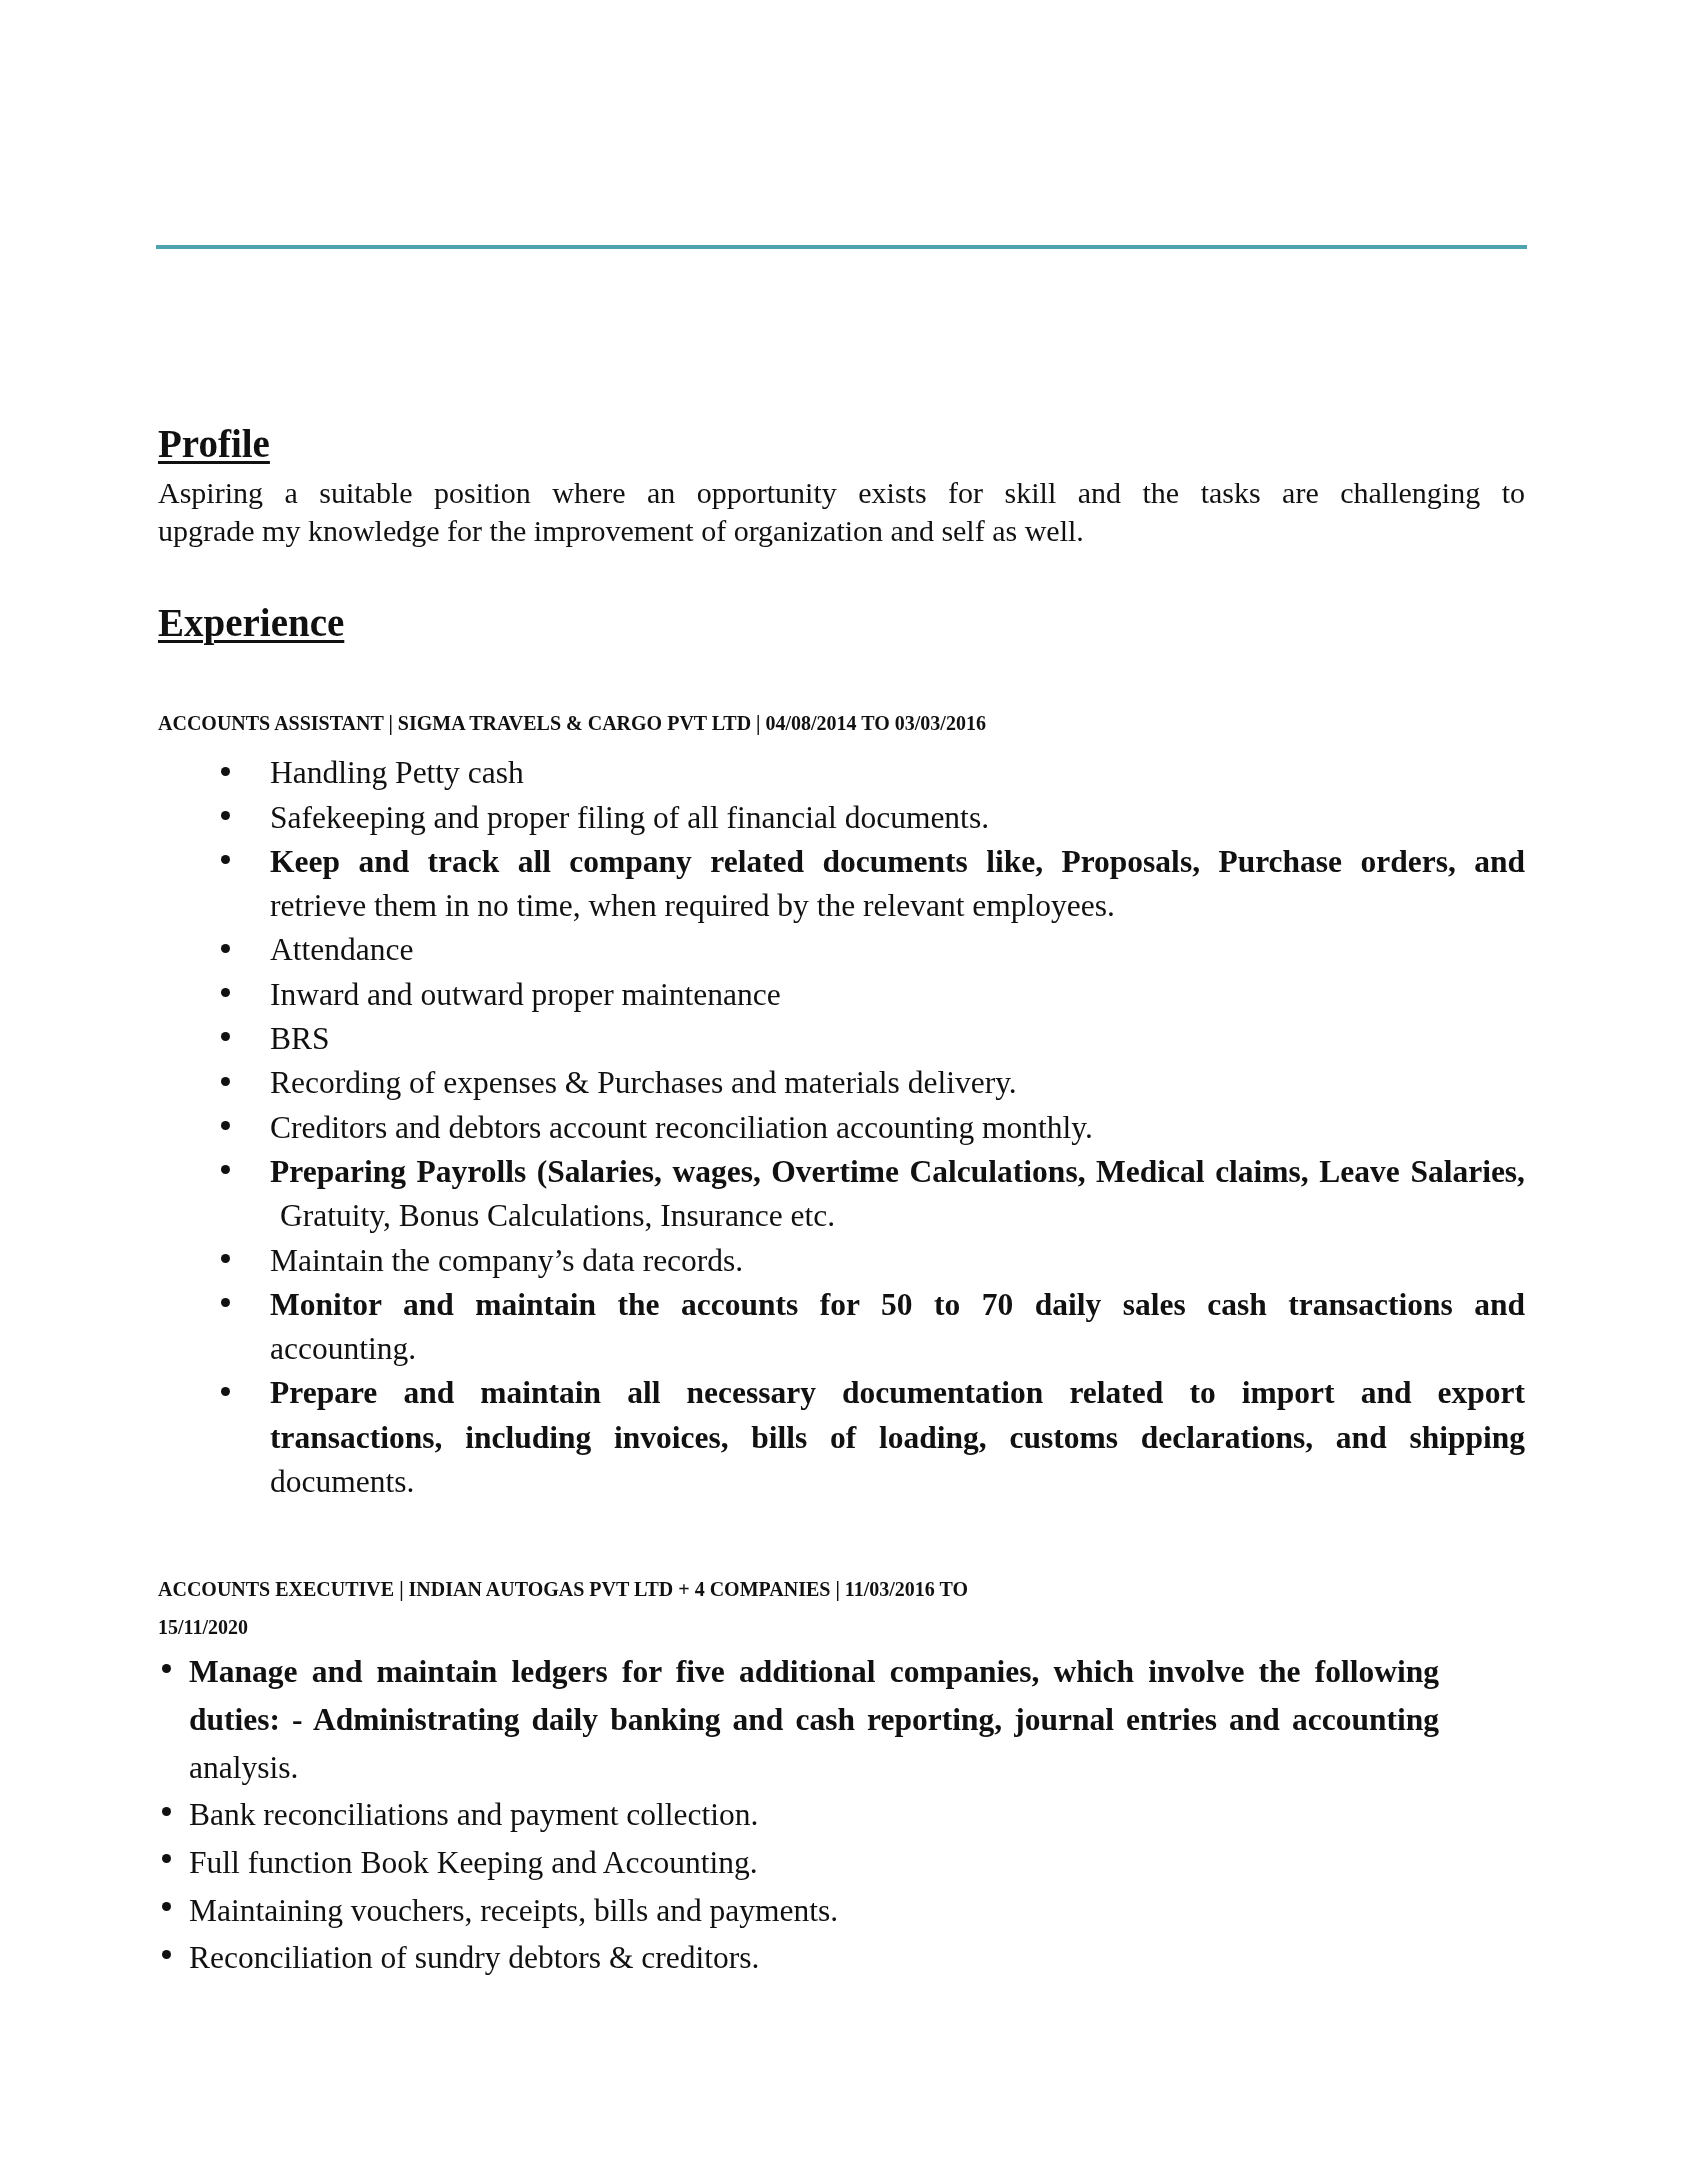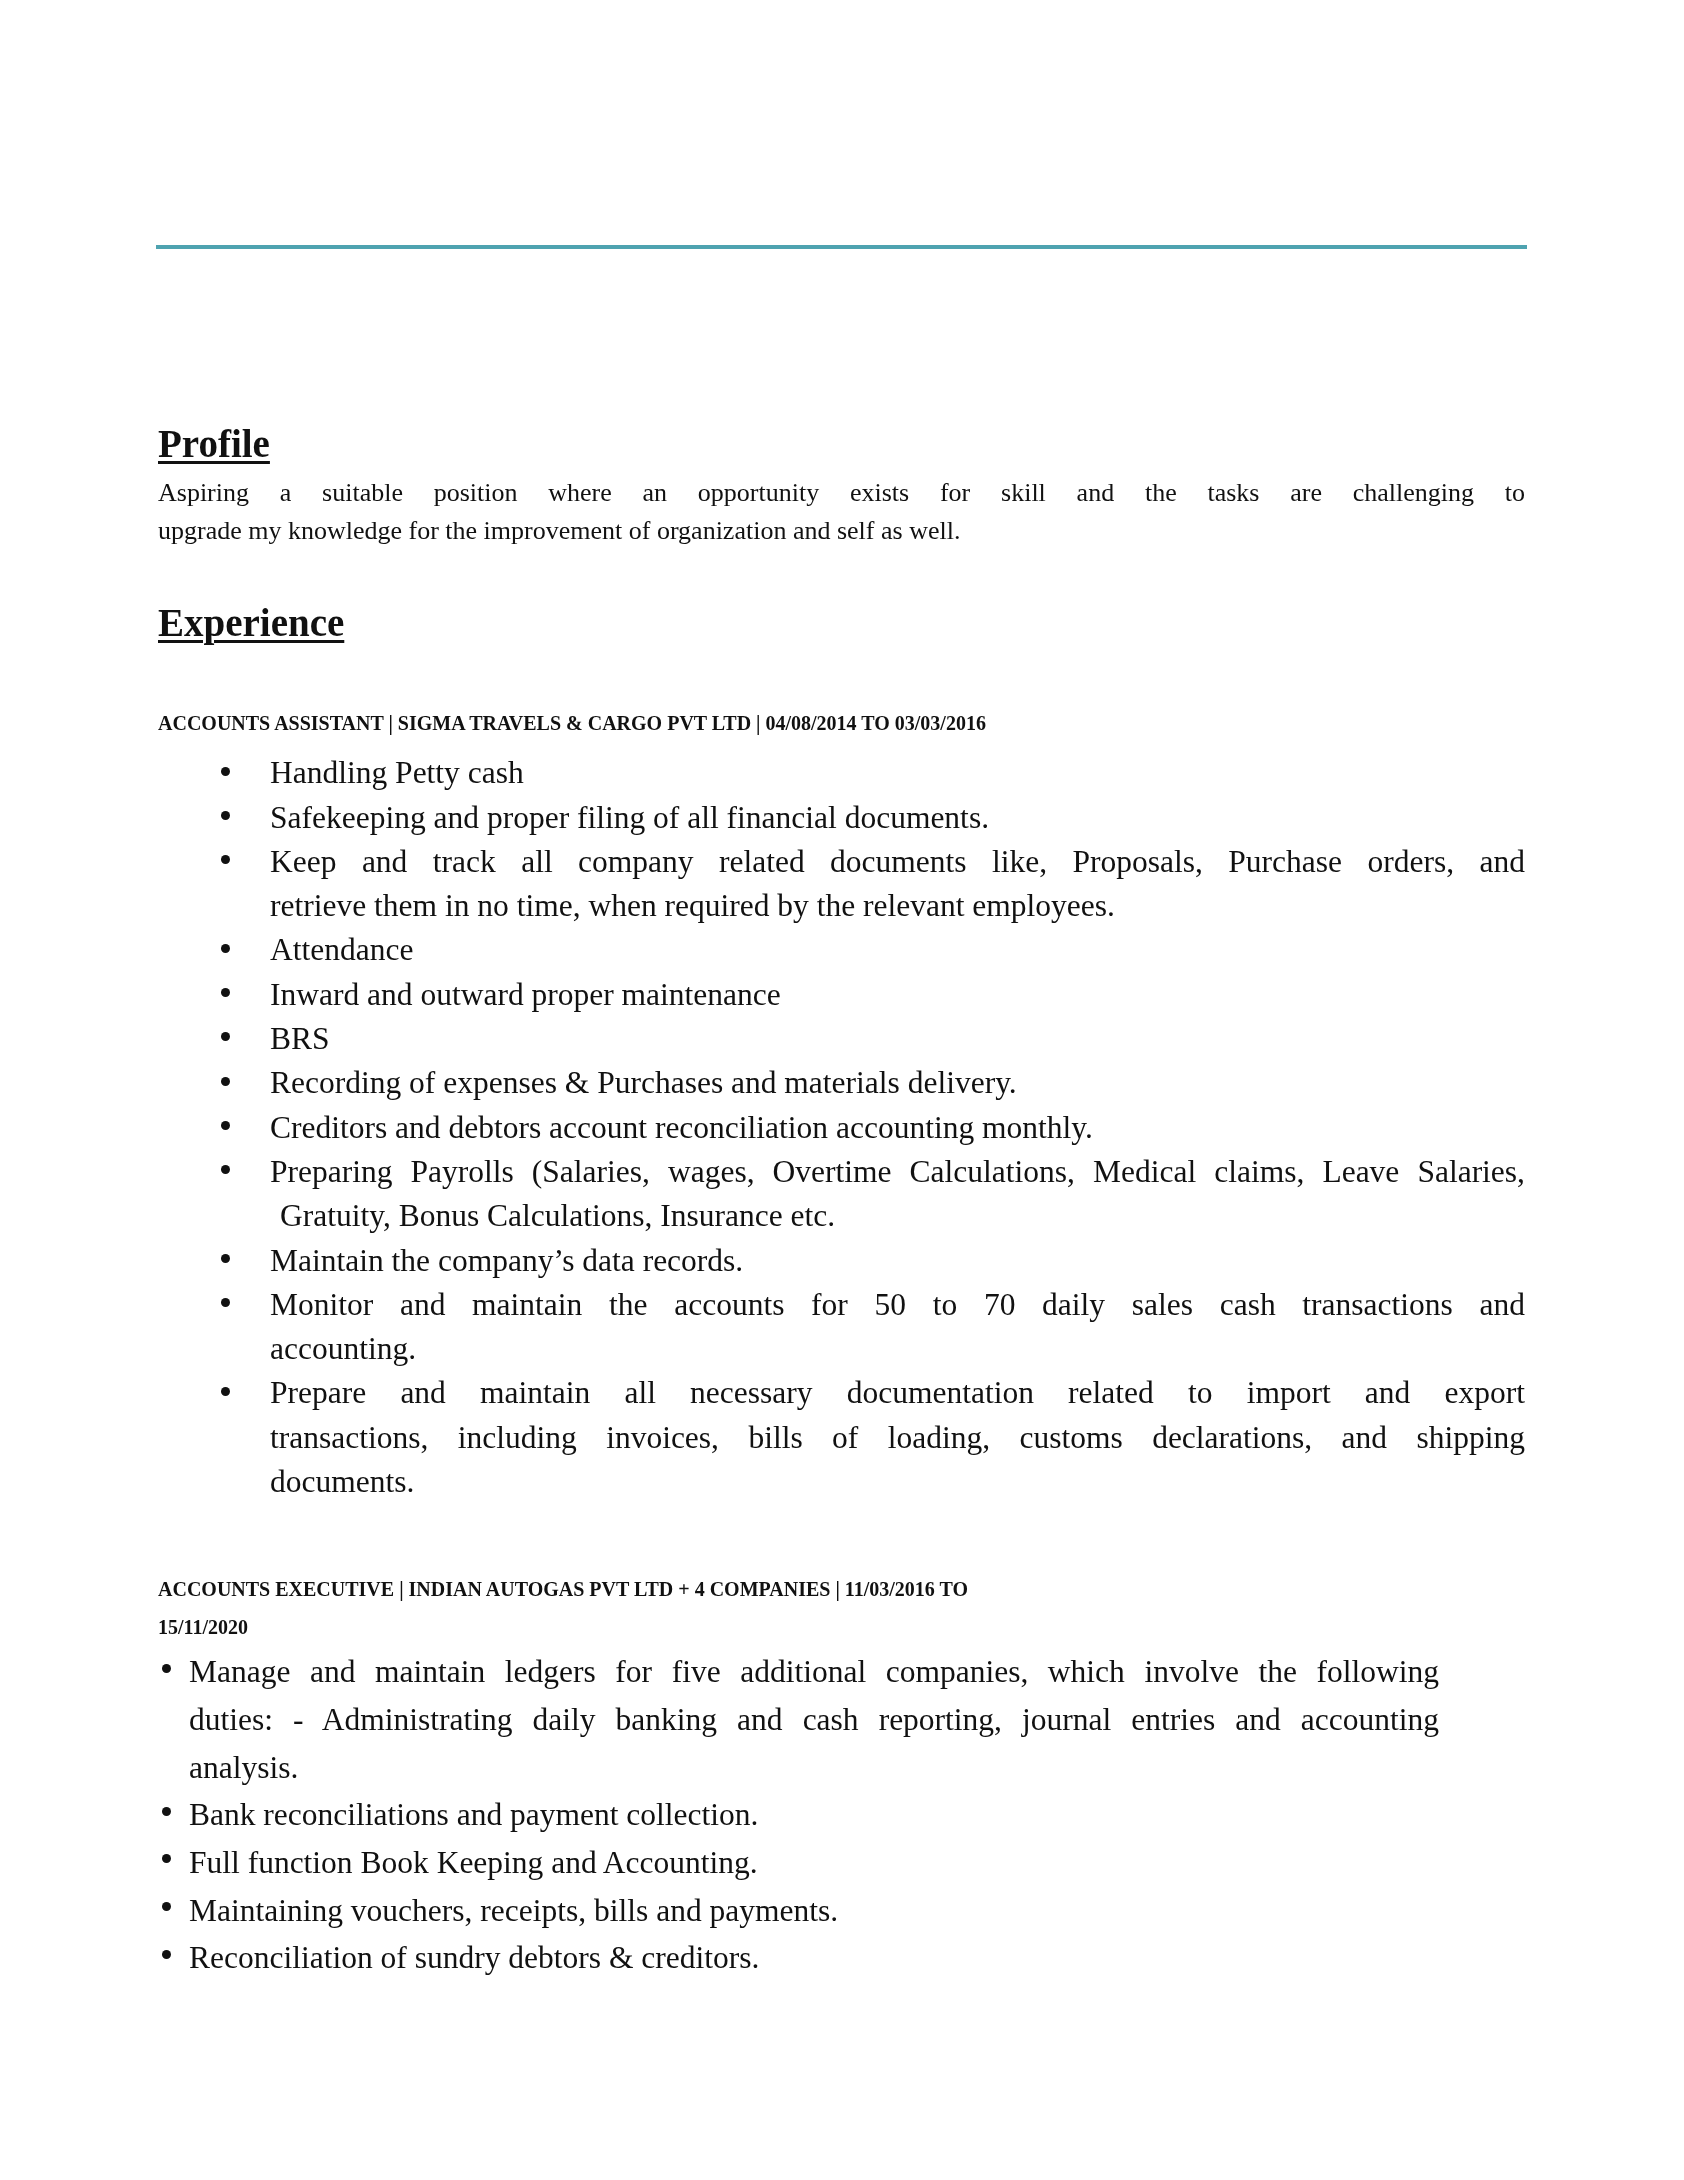--- a/index.html
+++ b/index.html
@@ -1,26 +1,26 @@
 <!DOCTYPE html>
 <html style="font-size:13.6px"><head>
 <meta charset="utf-8">
 <style>
   html, body { margin: 0; padding: 0; background: #ffffff; }
   body { width: 1685px; height: 2181px; position: relative; overflow: hidden;
          font-family: "Liberation Serif", "DejaVu Serif", serif; color: #111111; }
   .rule { position: absolute; left: 156px; top: 245px; width: 1371px; height: 4.3px; background: #4ea3b0; }
   .abs { position: absolute; left: 158px; width: 1367px; }
   .heading { font-size: 39px; font-weight: bold; text-decoration: underline; text-decoration-thickness: 2.6px; text-underline-offset: 4.3px; line-height: 43px; margin: 0; }
-  .body-line { font-size: 26px; line-height: 38px; white-space: nowrap; }
+  .body-line { font-size: 30px; line-height: 38px; white-space: nowrap; }
   .just { text-align: justify; text-align-last: justify; white-space: normal; }
   .job-title { font-size: 20px; font-weight: bold; line-height: 38px; white-space: nowrap; }
   .dot { position: absolute; width: 9.4px; height: 9.4px; border-radius: 50%; background: #111; }
   .btext { position: absolute; white-space: nowrap; font-size: 31.5px; }
-  .btext.just { white-space: normal; }
+  .btext.just { white-space: normal; font-weight: bold; }
 </style>
 </head>
 <body>
 
 <div class="rule"></div>
 
 <section>
   <div class="abs heading" style="top:422px;">Profile</div>
   <div class="abs body-line just" style="top:474px;">Aspiring a suitable position where an opportunity exists for skill and the tasks are challenging to</div>
   <div class="abs body-line" style="top:512px;">upgrade my knowledge for the improvement of organization and self as well.</div>

